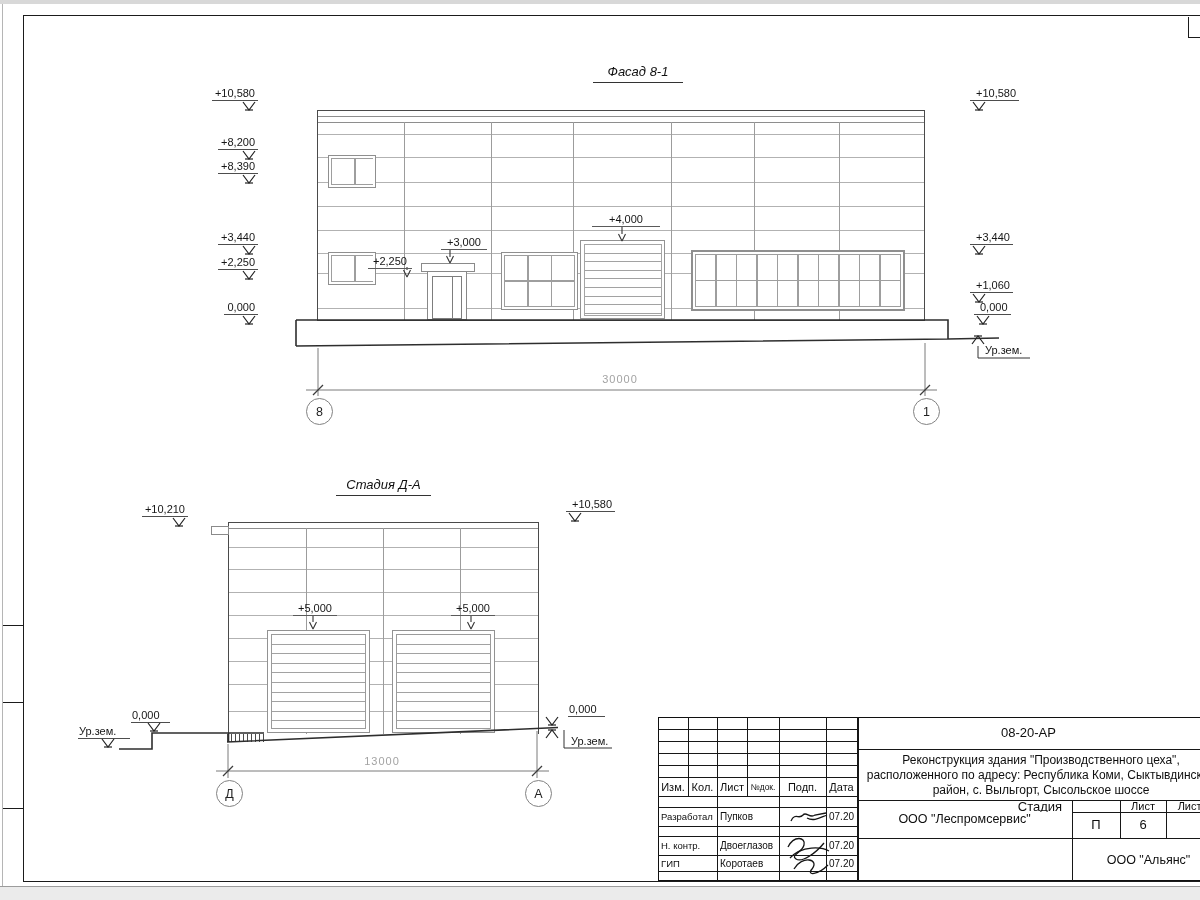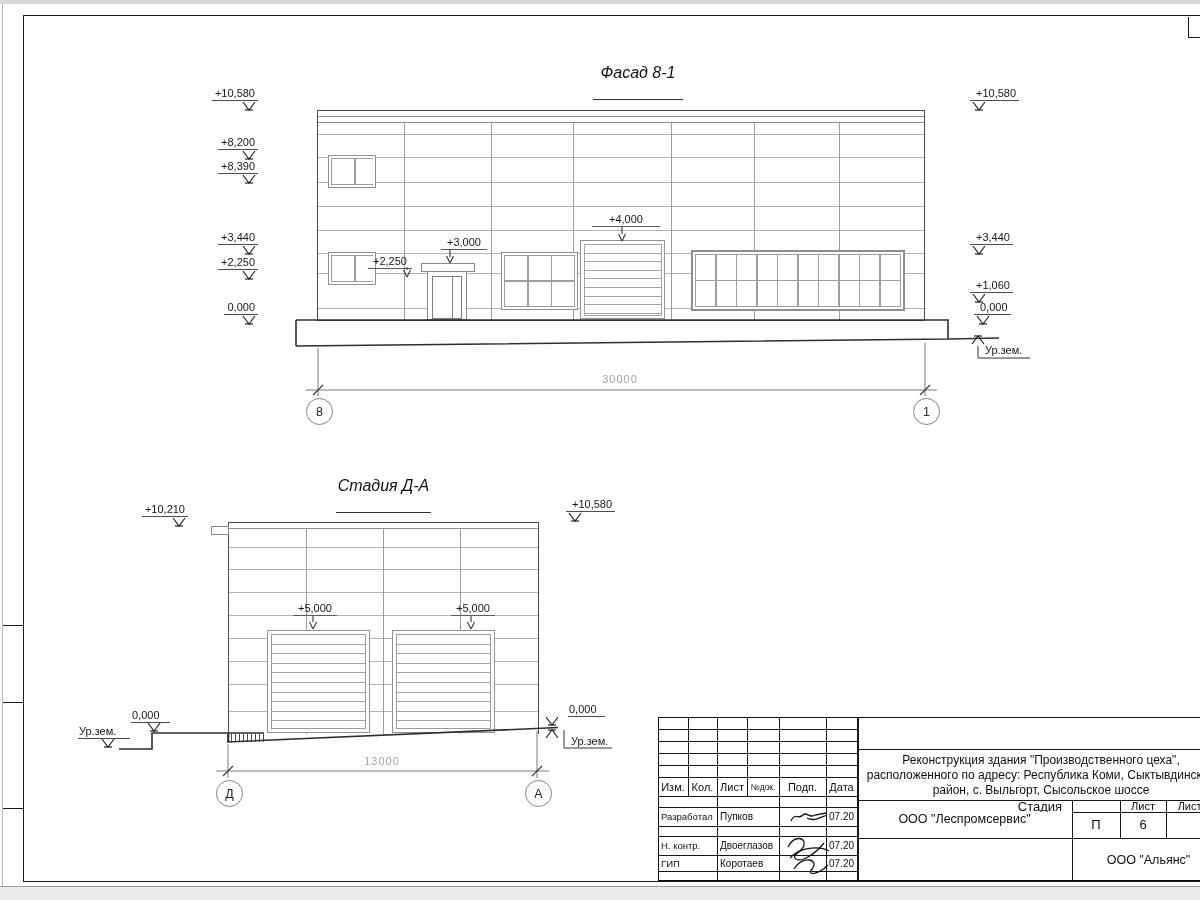--- a/index.html
+++ b/index.html
@@ -7,22 +7,22 @@
          font-family:"Liberation Sans",sans-serif;color:#1a1a1a;}
   .abs{position:absolute;}
   
   .strip-top{left:0;top:0;width:1200px;height:4px;background:#d8d8d8;}
   .edge-left{left:2px;top:4px;width:1px;height:882px;background:#b5b5b5;}
   .strip-bottom{left:0;top:886px;width:1200px;height:14px;background:#ebebeb;border-top:1px solid #9c9c9c;}
   #frame{left:23px;top:15px;width:1190px;height:865px;border:1.6px solid #1b1b1b;}
   .corner-box{left:1188px;top:17px;width:27px;height:20px;border-left:1.4px solid #1b1b1b;border-bottom:1.4px solid #1b1b1b;}
   .margin-line{left:3px;width:20px;height:1.4px;background:#1b1b1b;}
   
-  .dtitle{font-size:16px;font-style:italic;text-align:center;border-bottom:1px solid #333;
-          padding-bottom:17px;color:#111;z-index:5;}
+  .dtitle{font-size:13px;font-style:italic;text-align:center;border-bottom:1px solid #333;
+          padding-bottom:3px;color:#111;z-index:5;}
   
   .bld{border:1.3px solid #4a4a4a;background:#fff;z-index:1;}
   .hl{position:absolute;left:0;right:0;height:1px;background:#b2b2b2;}
   .hl2{position:absolute;left:0;right:0;height:1px;background:#8e8e8e;}
   .vl{position:absolute;width:1.2px;background:#9c9c9c;}
   
   .win{position:absolute;background:#fff;border:1.5px solid #8f8f8f;padding:2px;z-index:2;}
   .win-grid{display:grid;width:100%;height:100%;background:#9e9e9e;gap:1.5px;border:1px solid #9e9e9e;box-sizing:border-box;}
   .win-grid i{background:#fff;}
   .gate{position:absolute;background:#fff;border:1.5px solid #929292;padding:2.5px;z-index:2;box-sizing:border-box;}
@@ -400,20 +400,21 @@
 
   <svg class="sig" style="left:788px;top:809px" width="42" height="16" viewBox="0 0 42 16">
     <path d="M3 12 C7 3 11 11 15 6 C18 2 22 10 27 6 L38 4 M19 9 C26 13 33 8 39 6"></path>
   </svg>
   <svg class="sig" style="left:782px;top:831px" width="52" height="48" viewBox="0 0 52 48">
     <path d="M6 16 C12 4 24 6 22 14 C20 22 8 24 14 28 C20 32 34 22 42 12"></path>
     <path d="M12 38 C20 24 38 28 30 38 C24 45 36 44 46 34"></path>
     <path d="M8 27 C20 14 40 16 47 20"></path>
   </svg>
 
+  <div class="tbt c" style="left:857px;top:717px;width:343px;height:32px;line-height:32px;font-size:13px">08-20-АР</div>
   <div class="tbt c" style="left:859px;top:753px;width:364px;height:15px;line-height:15px;font-size:12px">Реконструкция здания "Производственного цеха",</div>
   <div class="tbt c" style="left:859px;top:768px;width:364px;height:15px;line-height:15px;font-size:12px">расположенного по адресу: Республика Коми, Сыктывдинский</div>
   <div class="tbt c" style="left:859px;top:783px;width:364px;height:15px;line-height:15px;font-size:12px">район, с. Выльгорт, Сысольское шоссе</div>
   <div class="tbt c" style="left:857px;top:800px;width:215px;height:38px;line-height:38px;font-size:12.5px">ООО "Леспромсервис"</div>
   <div class="tbt c" style="left:1016px;top:800px;width:48px;height:12px;line-height:13px;font-size:13px">Стадия</div>
   <div class="tbt c" style="left:1120px;top:800px;width:46px;height:12px;line-height:13px;font-size:11px">Лист</div>
   <div class="tbt c" style="left:1166px;top:800px;width:59px;height:12px;line-height:13px;font-size:11px">Листов</div>
   <div class="tbt c" style="left:1072px;top:812px;width:48px;height:26px;line-height:26px;font-size:13px">П</div>
   <div class="tbt c" style="left:1120px;top:812px;width:46px;height:26px;line-height:26px;font-size:13px">6</div>
   <div class="tbt c" style="left:1072px;top:838px;width:153px;height:44px;line-height:44px;font-size:12.5px">ООО "Альянс"</div>

